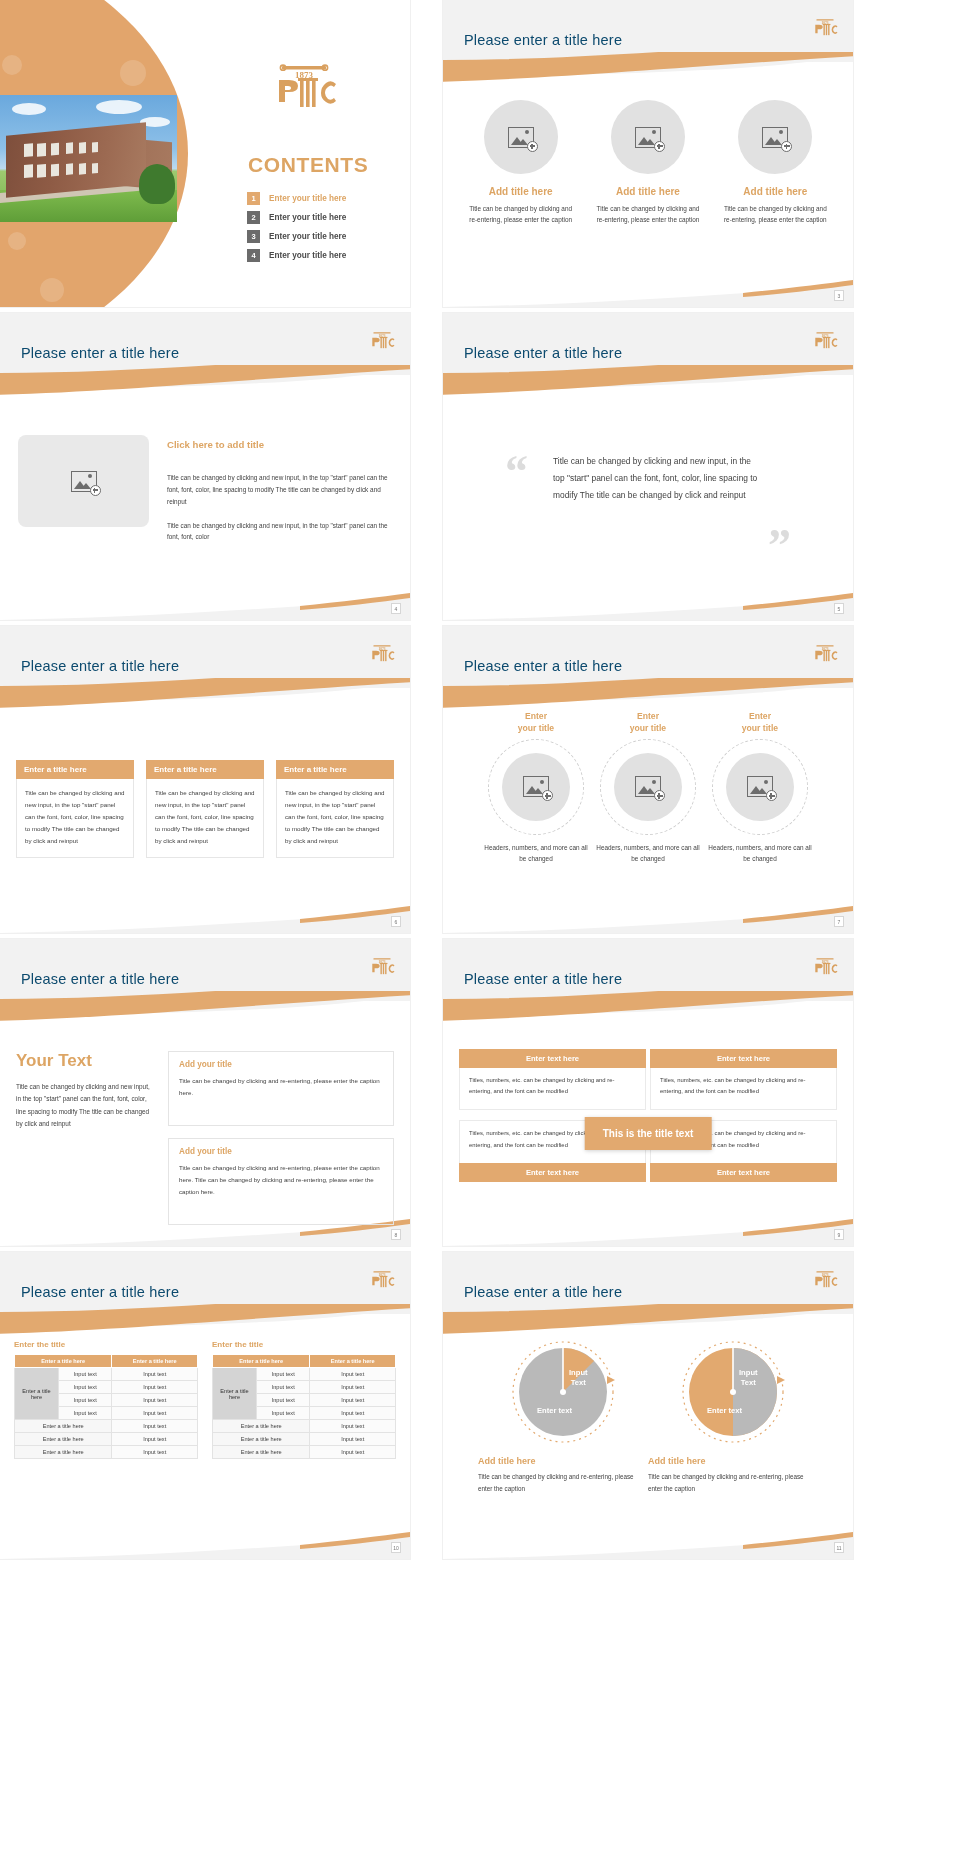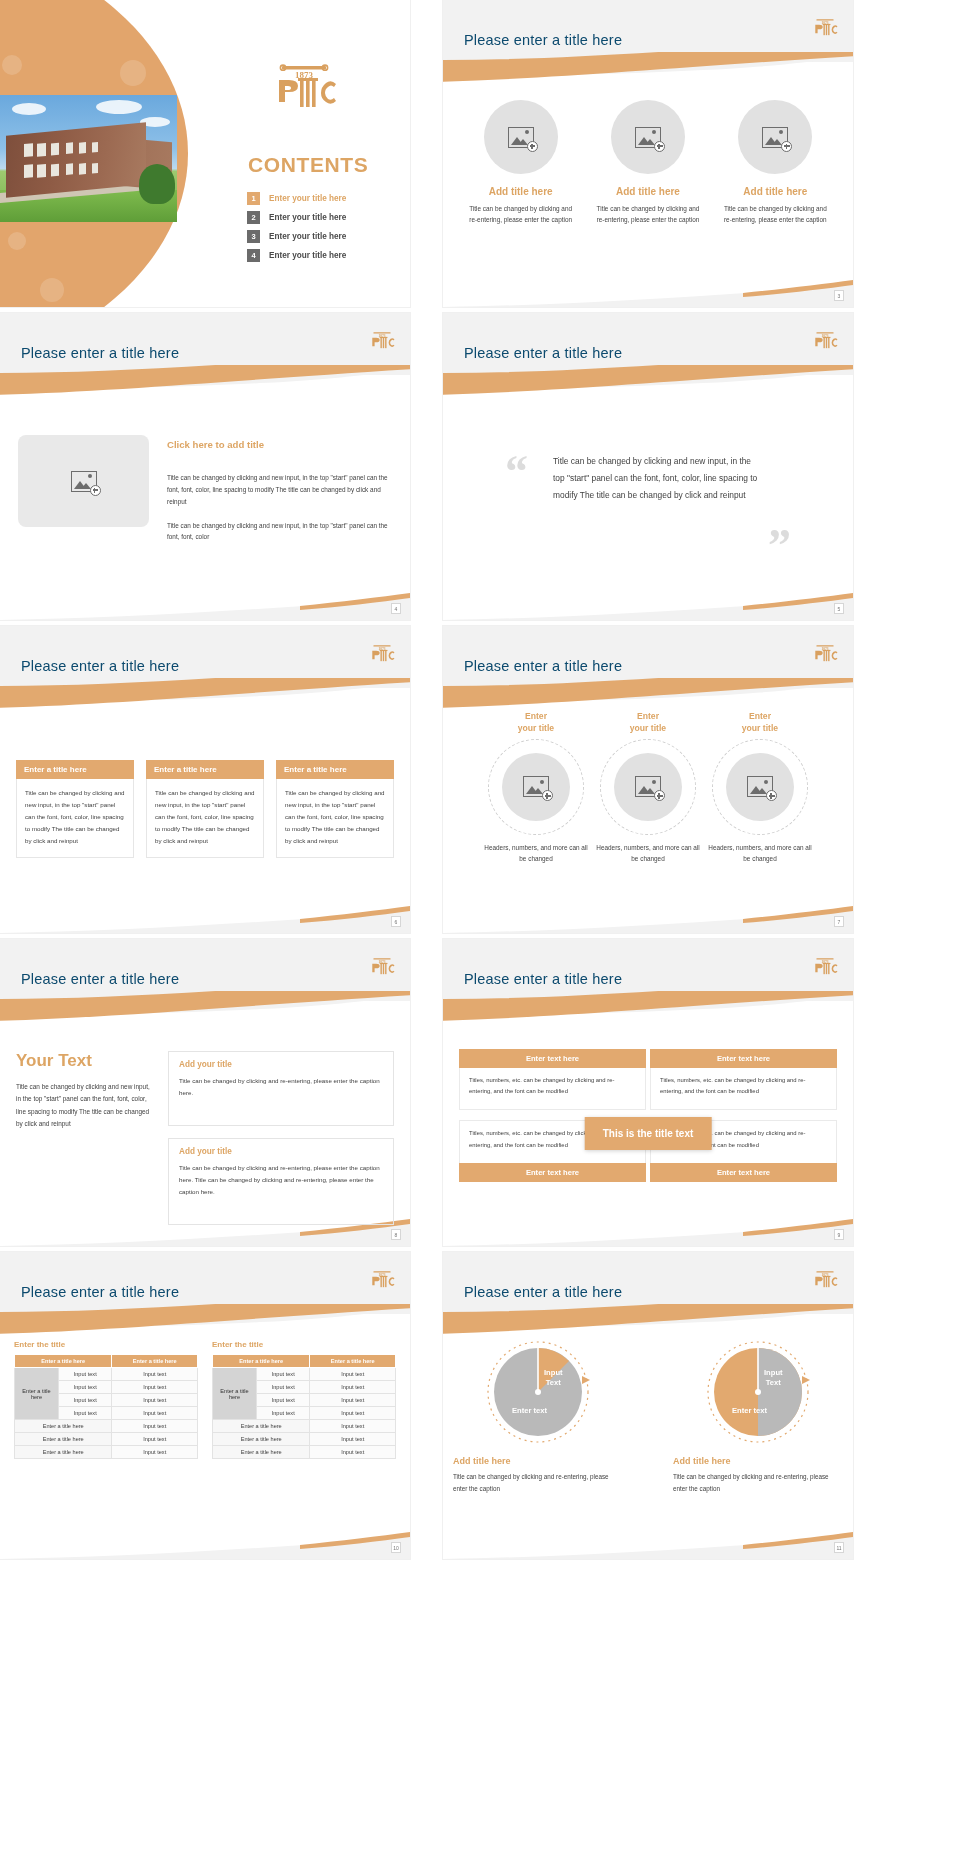--- a/index.html
+++ b/index.html
@@ -201,21 +201,21 @@
   .t-col { flex:1; }
   .t-head { color:#dda564; font-size:8px; font-weight:bold; margin-bottom:5px; }
   table.tbl { width:100%; border-collapse:collapse; font-size:5.6px; color:#3f3f3f; }
   table.tbl th { background:#e2a96f; color:#fff; font-weight:bold; padding:3px 0;
                  border:1px solid #fff; font-size:5.6px;}
   table.tbl td { border:1px solid #e3e3e3; padding:3px 2px; text-align:center; background:#fbfbfb;}
   table.tbl td.rowhead { background:#d4d4d4; color:#333; width:44px; }
   table.tbl td.wide { background:#f7f7f7; }
 
   
-  .don-row { display:flex; justify-content:space-between; padding:14px 10px 0; }
+  .don-row { display:flex; justify-content:center; padding:14px 10px 0; }
   .don-col { width:170px; text-align:center; }
   .don { position:relative; width:104px; height:104px; margin:0 auto; }
   .don-cap-t { position:absolute; color:#fff; font-size:7.6px; font-weight:bold; line-height:1.3;}
   .don-cap-b { position:absolute; color:#fff; font-size:7.6px; font-weight:bold; }
   .don-title { color:#dda564; font-size:9px; font-weight:bold; margin:12px 0 5px; text-align:left;}
   .don-desc  { font-size:6.3px; color:#3f3f3f; line-height:1.85; text-align:left;}
 </style>
 </head>
 <body>
 

